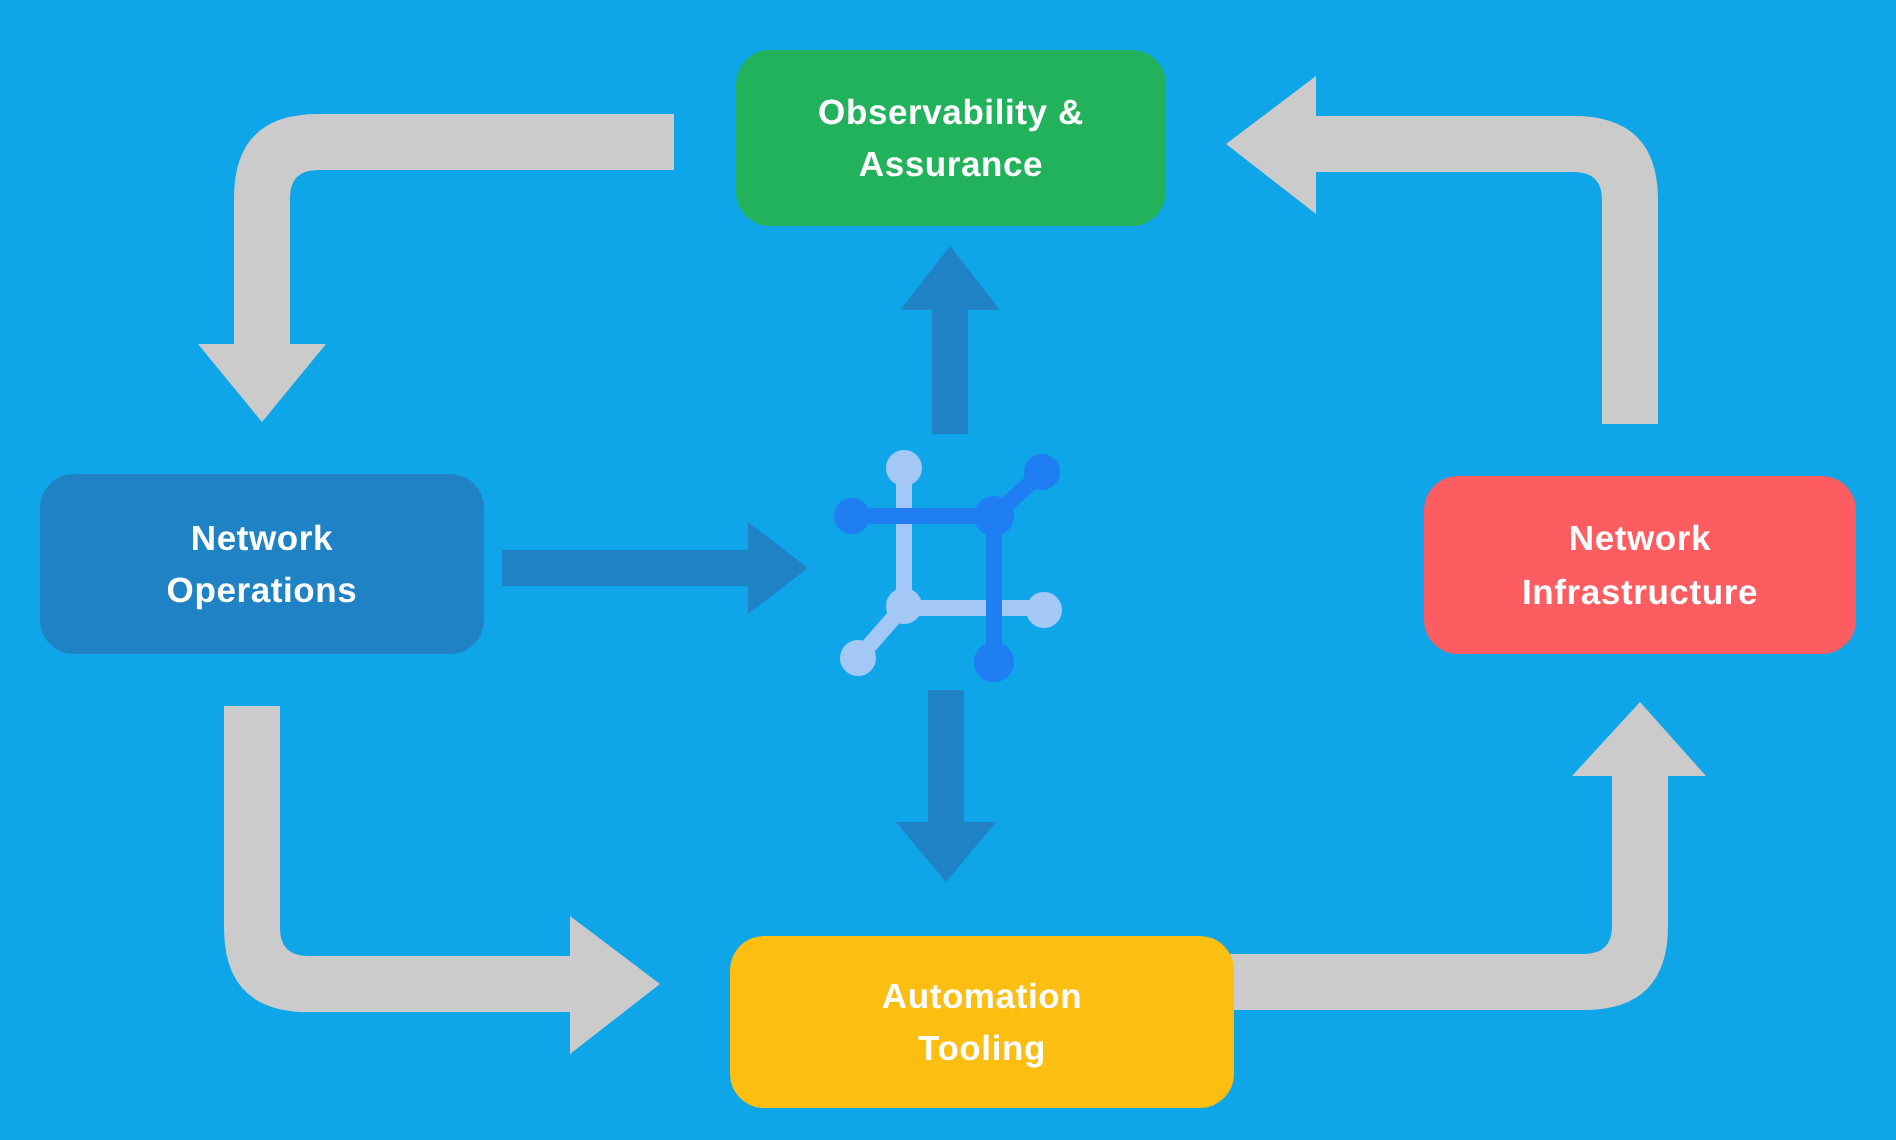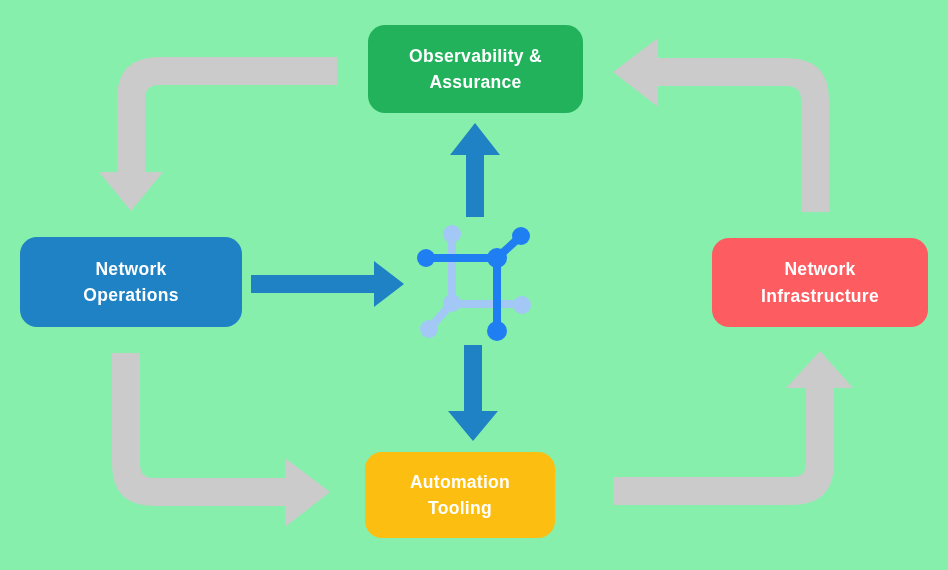--- a/index.html
+++ b/index.html
@@ -1,29 +1,29 @@
 <!DOCTYPE html>
 <html style="--green: #23b25c; --blue: #1f82c4; --red: #fd5c60; --yellow: #fcbe11; --arrow_gray: #cbcbcb; --arrow_blue: #1e82c4; --icon_dark: #1f7ef2; --icon_light: #a3c8f6; --label_text: #ffffff;"><head>
 <meta charset="utf-8">
 <style>
   html,body{margin:0;padding:0;background:#ffffff;}
   .canvas{
-    position:relative;width:948px;height:570px;background:#86efac;
+    position:relative;width:948px;height:570px;background:#0ea5e9;
     overflow:hidden;font-family:"Liberation Sans",sans-serif;
   }
   .layer{position:absolute;left:0;top:0;width:948px;height:570px;}
   .node{
     position:absolute;border-radius:17px;display:flex;align-items:center;justify-content:center;
     color:#ffffff;font-weight:700;font-size:17.5px;letter-spacing:.3px;
     text-align:center;white-space:pre-line;line-height:1.5;
   }
   #node-observability{left:368px;top:25px;width:215px;height:88px;background:var(--green);}
   #node-operations{left:20px;top:237px;width:222px;height:90px;background:var(--blue);}
   #node-infrastructure{left:712px;top:238px;width:216px;height:89px;background:var(--red);}
-  #node-automation{left:365px;top:452px;width:190px;height:86px;background:var(--yellow);}
+  #node-automation{left:365px;top:468px;width:252px;height:86px;background:var(--yellow);}
   .gray-arrow{fill:var(--arrow_gray);}
   .blue-arrow{fill:var(--arrow_blue);}
   .ic-light-line{stroke:var(--icon_light);stroke-width:8;fill:none;}
   .ic-light-dot{fill:var(--icon_light);}
   .ic-dark-line{stroke:var(--icon_dark);stroke-width:8;fill:none;}
   .ic-dark-dot{fill:var(--icon_dark);}
 </style>
 </head>
 <body>
 

